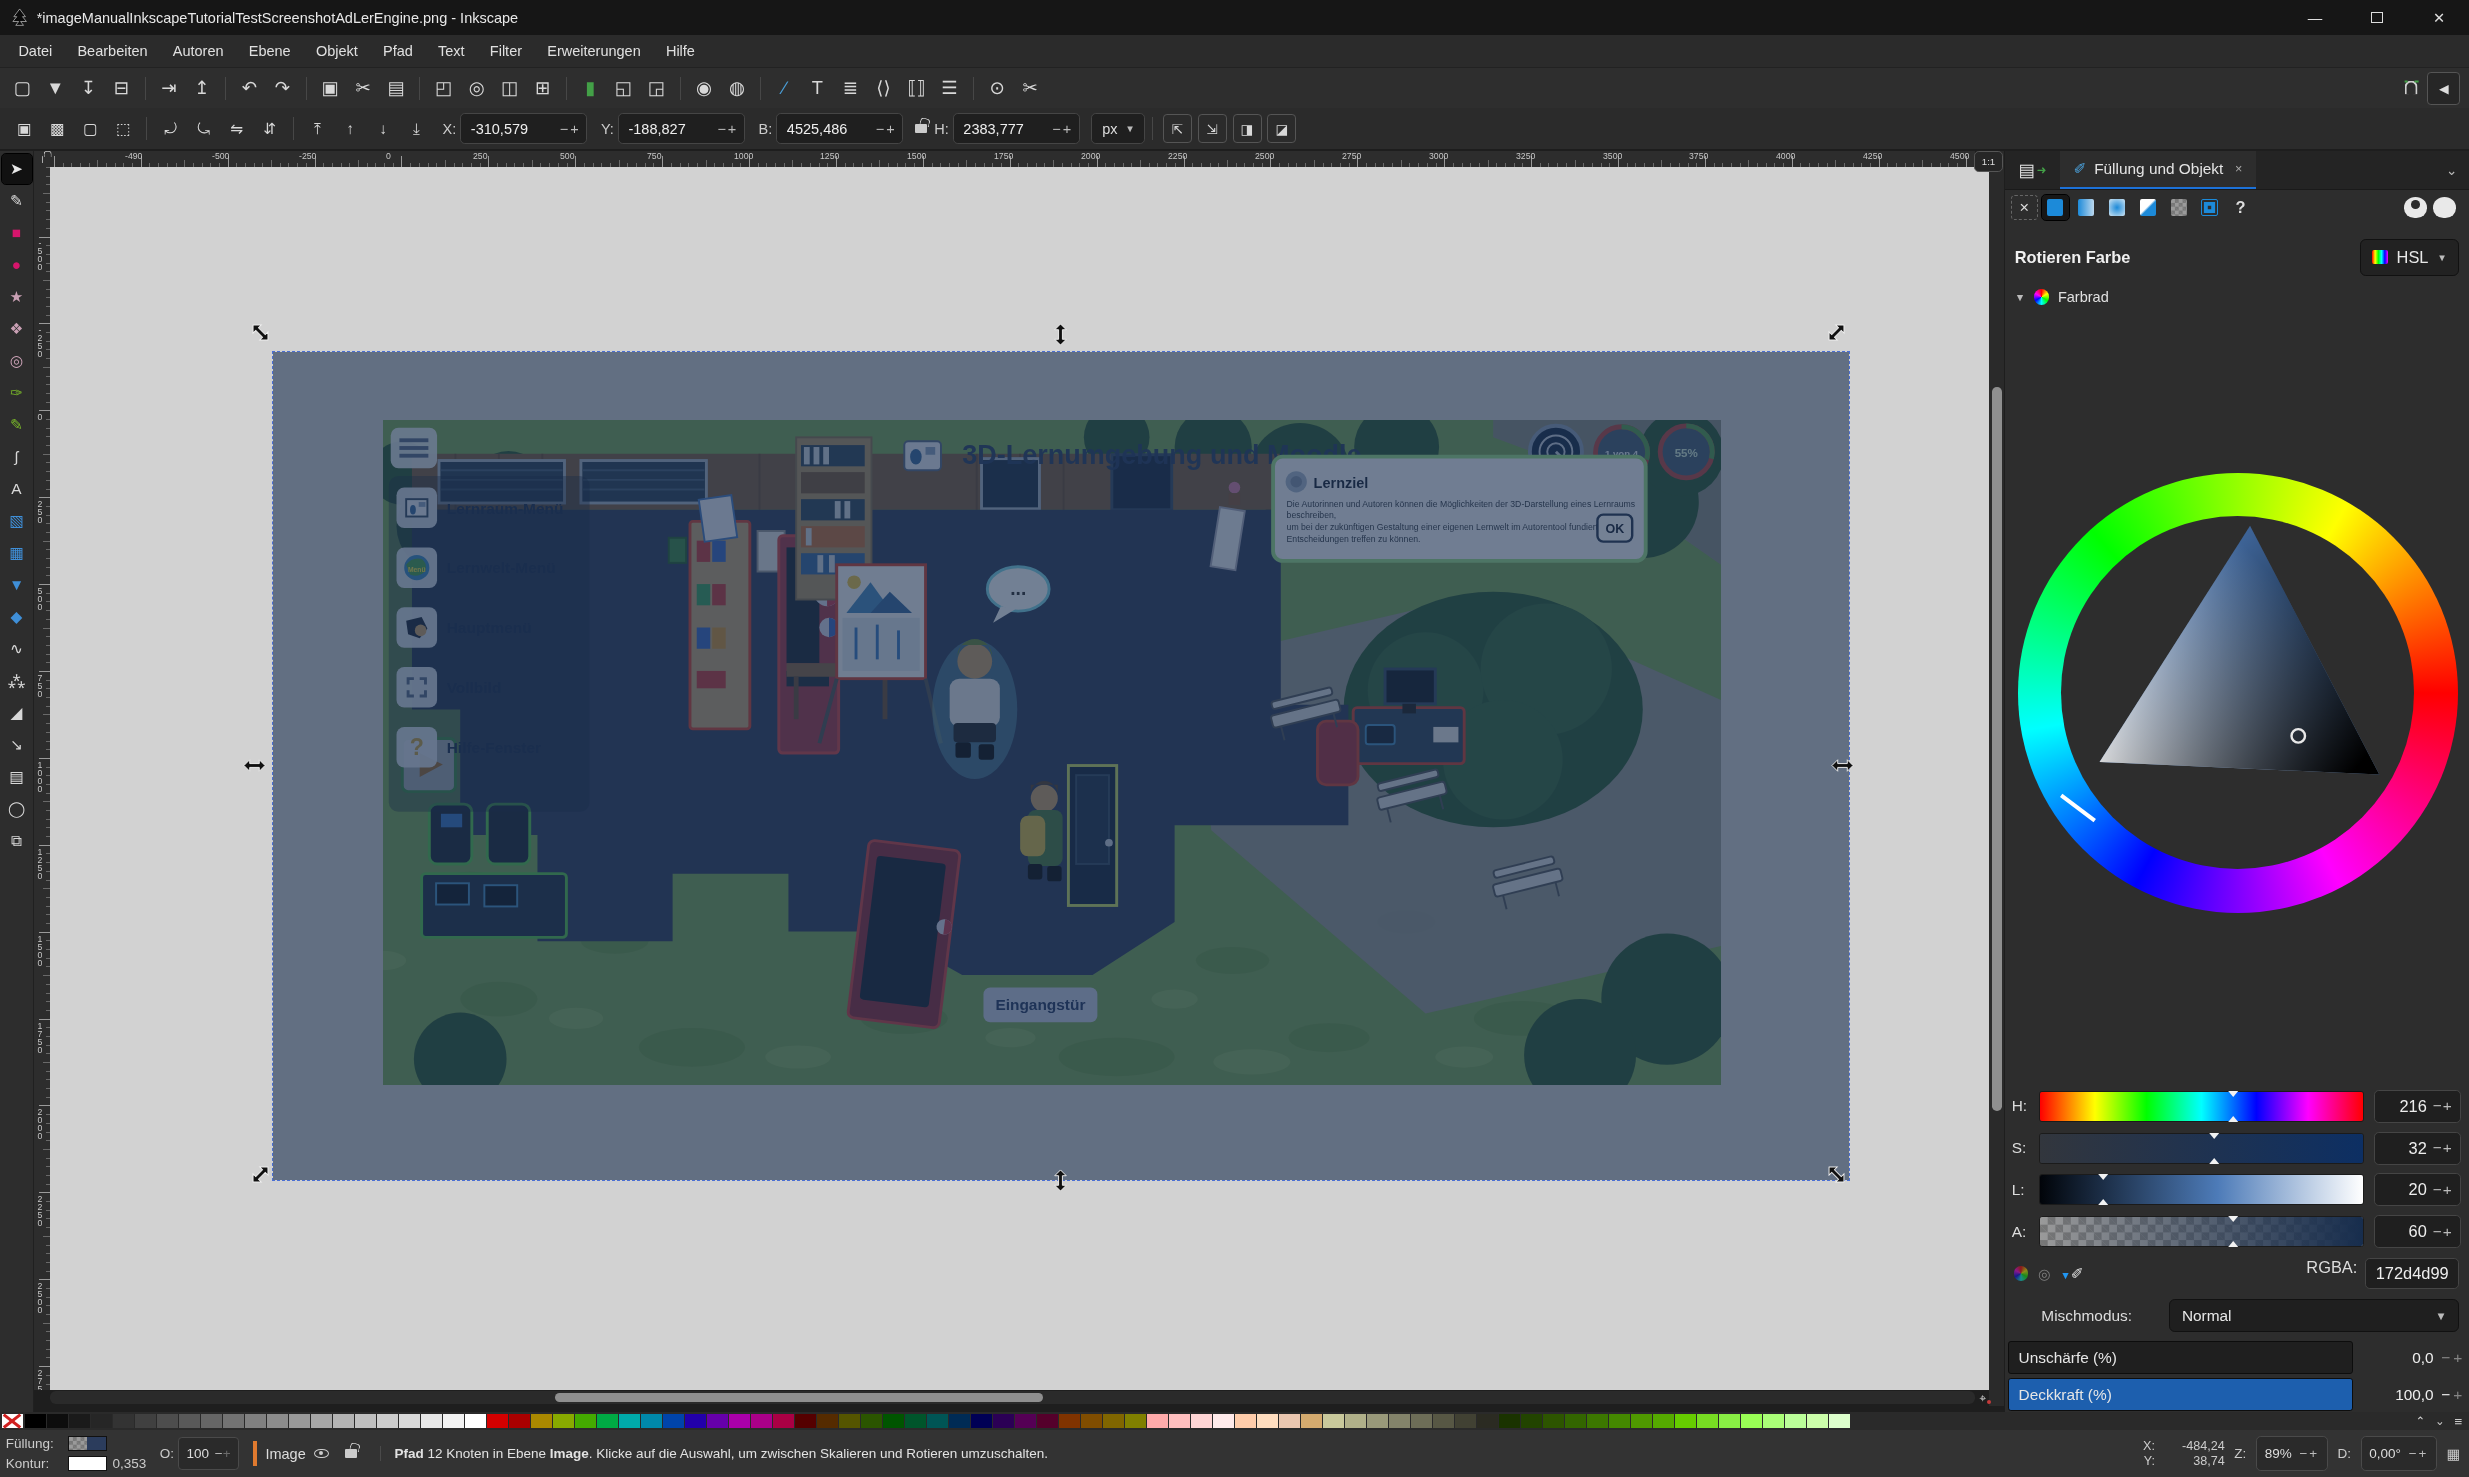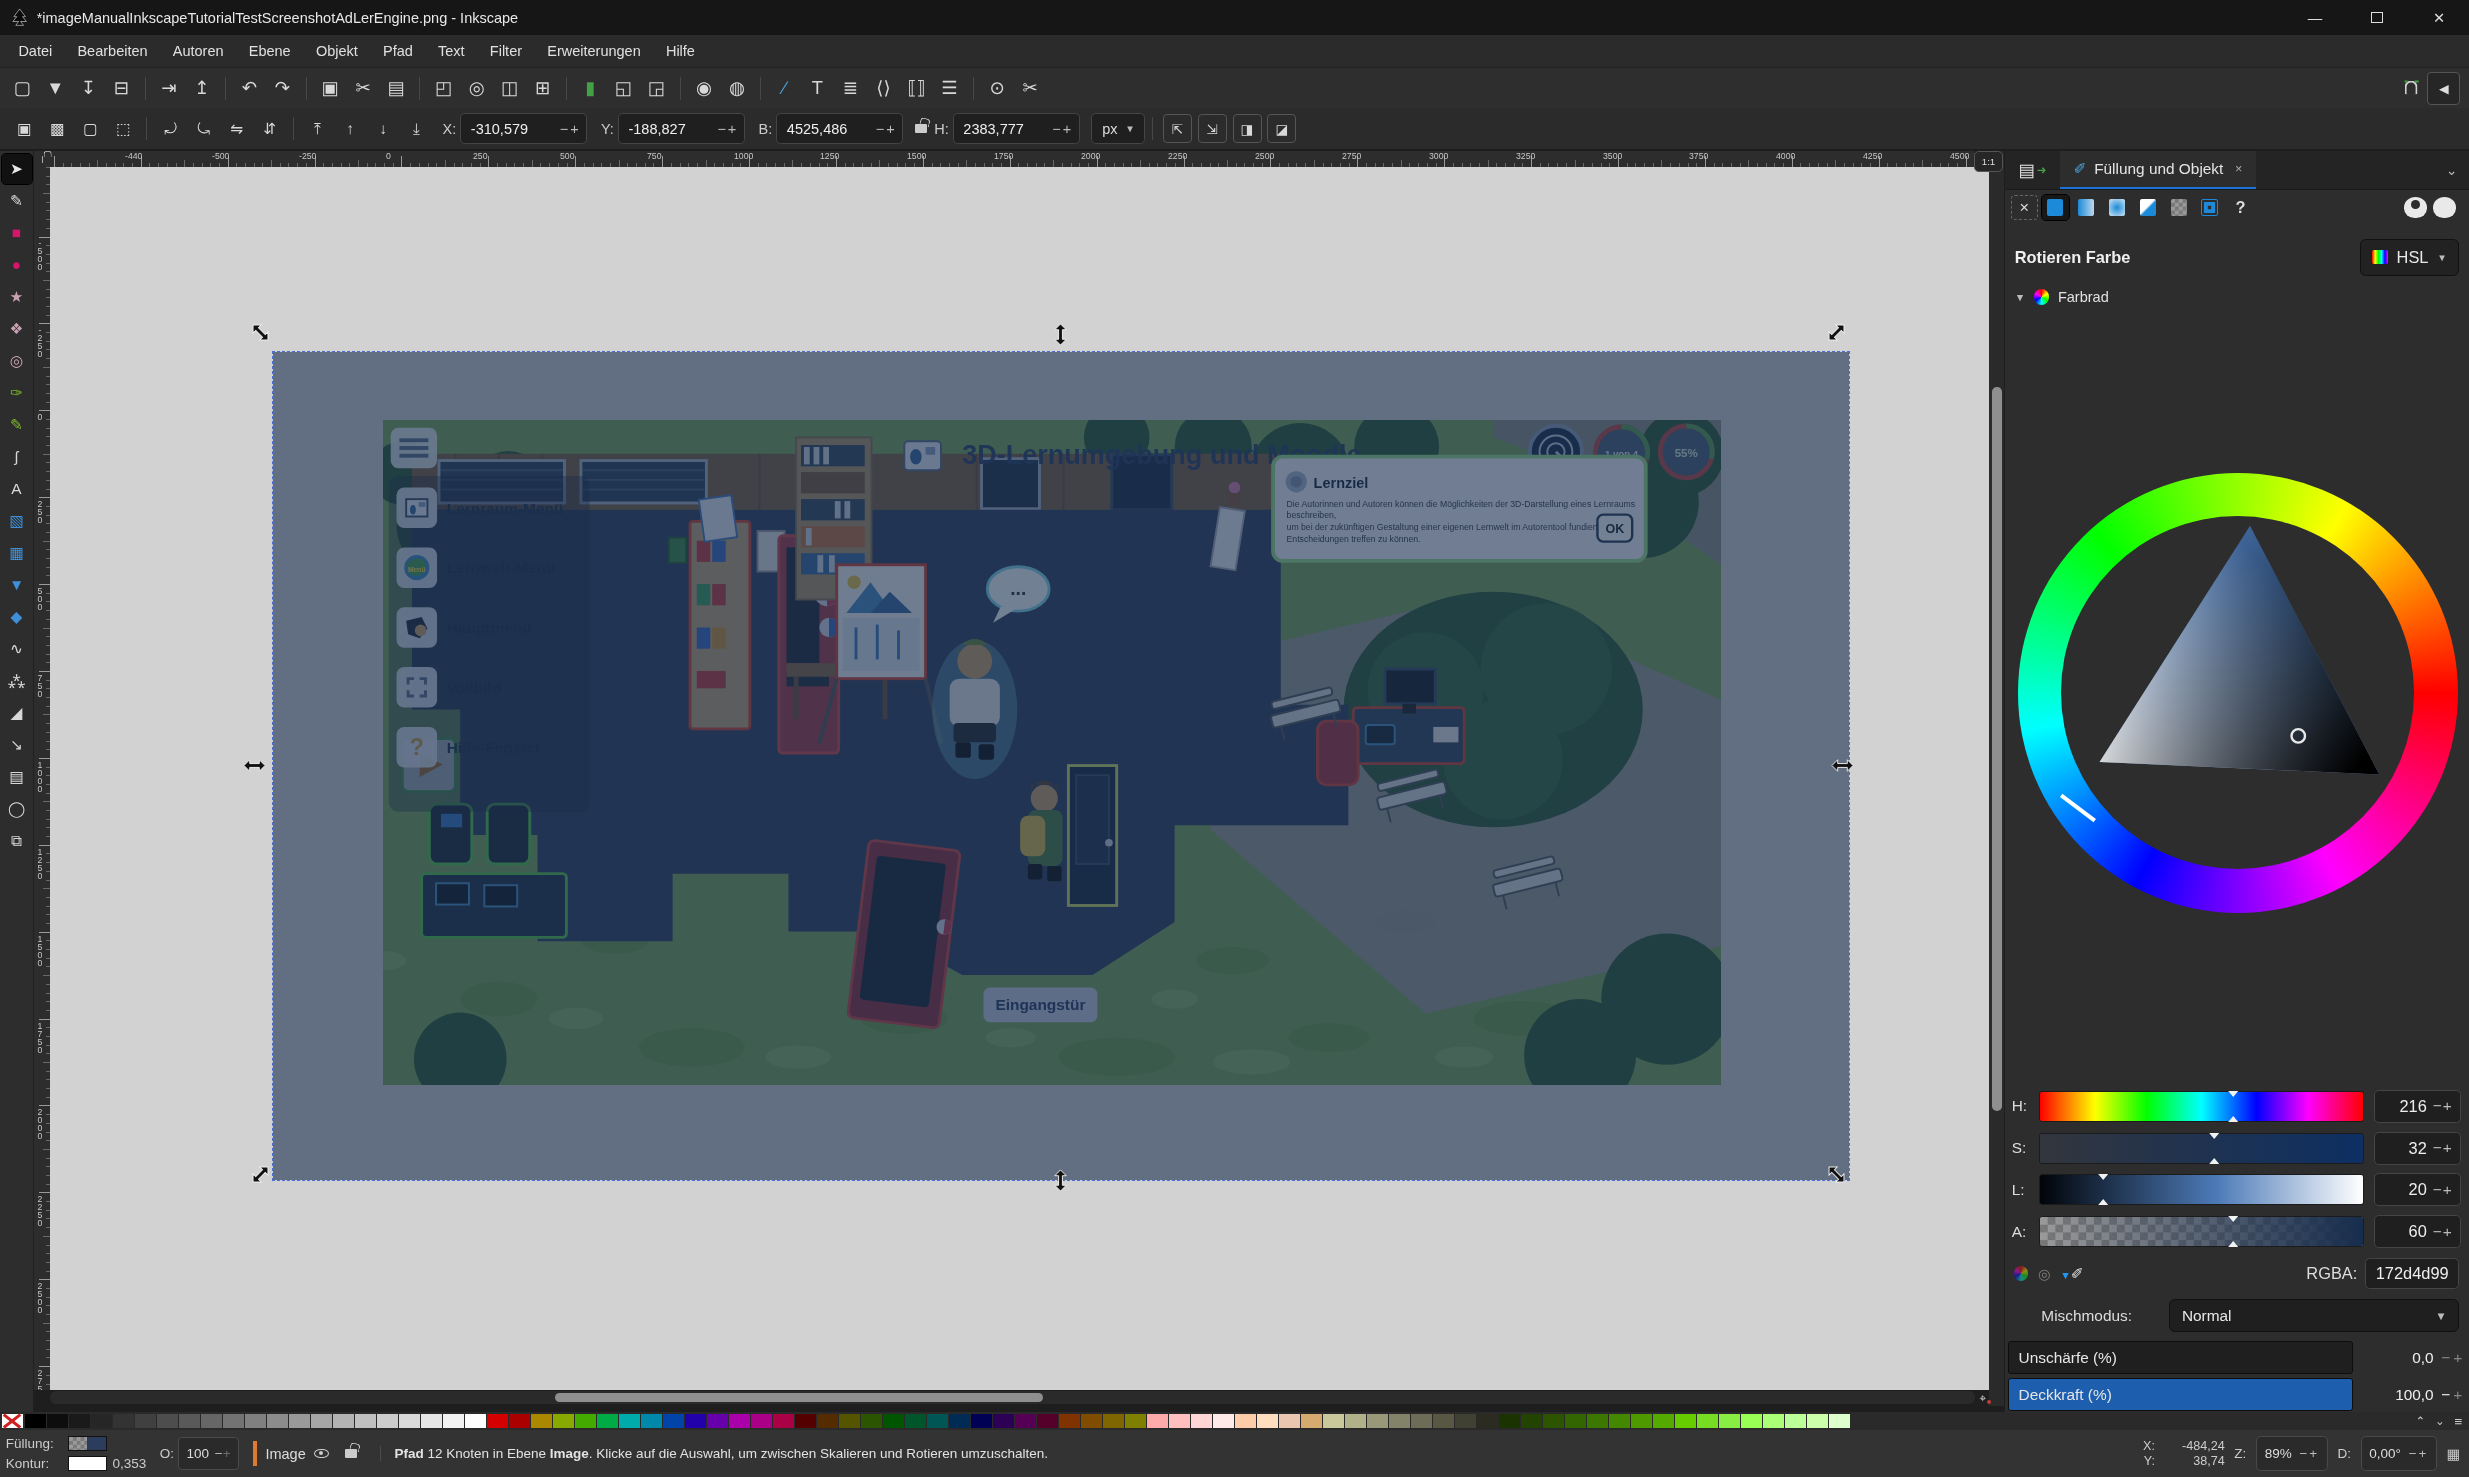--- a/index.html
+++ b/index.html
@@ -120,21 +120,21 @@
   .smark.bot { bottom:-1px; border-bottom:6.8px solid #f2f2f2; }
   .sval { display:flex; align-items:center; background:#1f1f1f; border:1px solid #454545; border-radius:4.8px;
     height:33px; margin:0 7.7px 0 9.7px; padding:0 7.7px; }
   .sval .v { width:44px; text-align:right; font-size:16.4px; color:#eee; }
   .sval .mm { color:#bbb; font-size:15.4px; padding-left:5.8px; letter-spacing:1px;}
   .checker { background-image:linear-gradient(45deg,#777 25%,transparent 25%,transparent 75%,#777 75%),
     linear-gradient(45deg,#777 25%,transparent 25%,transparent 75%,#777 75%);
     background-size:15.4px 15.4px; background-position:0 0,7.7px 7.7px; background-color:#9a9a9a;}
   #rgba-row { position:absolute; left:2004px; top:1255px; width:465px; height:37px;
     display:flex; align-items:center; padding:0 9.7px; gap:9.7px;}
-  #rgba-row .right { margin-left:auto; display:flex; align-items:center; gap:7.7px;}
+  #rgba-row .right { margin-left:auto; display:flex; align-items:flex-start; gap:7.7px;}
   #rgba-box { background:#1f1f1f; border:1px solid #454545; border-radius:4.8px; height:31px;
     display:flex; align-items:center; padding:0 9.7px; font-size:16.4px; color:#eee; }
   .dim { opacity:.45; }
   #blend-row { position:absolute; left:2004px; top:1296px; width:465px; height:39px;
     display:flex; align-items:center; padding:0 9.7px; gap:9.7px; font-size:15.4px;}
   #blend-dd { flex:1; max-width:290px; margin-left:auto; background:#1f1f1f; border:1px solid #111;
     border-radius:5.8px; height:33px; display:flex; align-items:center; padding:0 11.6px; color:#e8e8e8;}
   #blend-dd .car { margin-left:auto; color:#bbb; font-size:11.6px;}
   .barrow { position:absolute; left:2004px; width:465px; height:35px; display:flex; align-items:center; padding:0 3.9px; gap:5.8px;}
   .bartrack { flex:1; height:33px; background:#1f1f1f; border:1px solid #0d0d0d; border-radius:2.9px;
@@ -542,21 +542,21 @@
     <div class="htick" style="left: 1846px; height: 4.8px; opacity: 0.55;"></div>
     <div class="htick" style="left: 1855px; height: 4.8px; opacity: 0.55;"></div>
     <div class="htick" style="left: 1863px; height: 4.8px; opacity: 0.55;"></div>
     <div class="htick" style="left: 1872px; height: 7.7px; opacity: 0.55;"></div>
     <div class="htick" style="left: 1881px; height: 4.8px; opacity: 0.55;"></div>
     <div class="htick" style="left: 1890px; height: 4.8px; opacity: 0.55;"></div>
     <div class="htick" style="left: 1898px; height: 4.8px; opacity: 0.55;"></div>
     <div class="htick" style="left: 1907px; height: 4.8px; opacity: 0.55;"></div>
     <div class="htick" style="left: 1916px; height: 11.6px; opacity: 1;"></div>
     <div class="htick" style="left: 1924px; height: 4.8px; opacity: 0.55;"></div>
-    <span class="hlabel" style="left: 75px;">-440</span>
+    <span class="hlabel" style="left: 75px;">-490</span>
     <span class="hlabel" style="left: 162px;">-500</span>
     <span class="hlabel" style="left: 249px;">-250</span>
     <span class="hlabel" style="left: 336px;">0</span>
     <span class="hlabel" style="left: 423px;">250</span>
     <span class="hlabel" style="left: 510px;">500</span>
     <span class="hlabel" style="left: 597px;">750</span>
     <span class="hlabel" style="left: 684px;">1000</span>
     <span class="hlabel" style="left: 770px;">1250</span>
     <span class="hlabel" style="left: 857px;">1500</span>
     <span class="hlabel" style="left: 944px;">1750</span>

